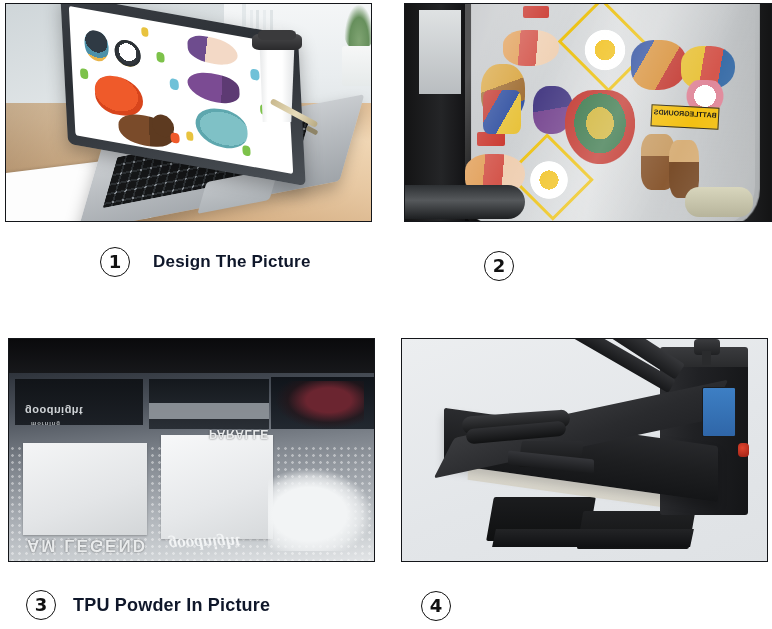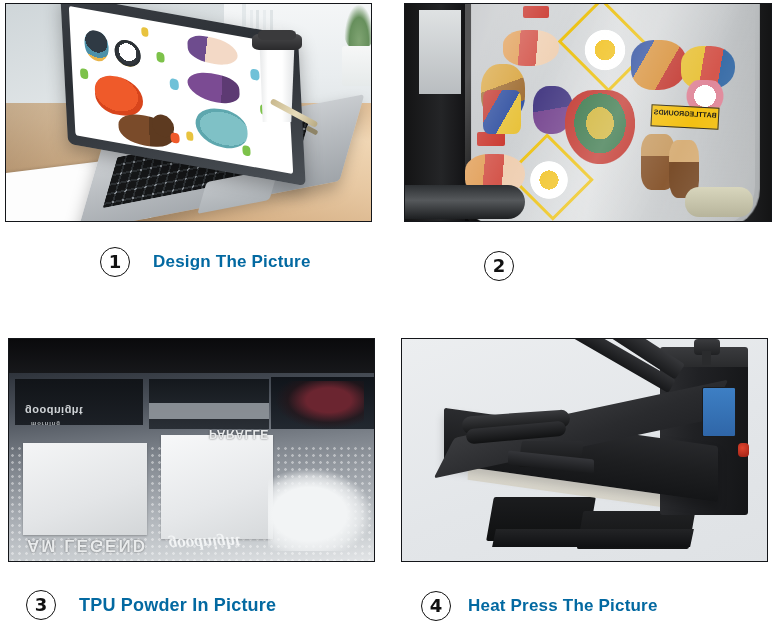--- a/index.html
+++ b/index.html
@@ -16,21 +16,21 @@
   .caption { position: absolute; display: flex; align-items: center; }
   .step-circle {
     width: 30px; height: 30px; border-radius: 50%;
     border: 1.6px solid #111; background: #fff;
     display: flex; align-items: center; justify-content: center;
     font-size: 18px; font-weight: bold; color: #111;
     font-family: "DejaVu Sans", sans-serif; line-height: 1;
     flex: 0 0 auto;
   }
   .step-label {
-    font-size: 17px; font-weight: bold; color: #0369a1;
+    font-size: 17px; font-weight: bold; color: #0f172a;
     letter-spacing: .2px; white-space: nowrap;
   }
 
   
   #photo1 { left: 5px; top: 3px; width: 367px; height: 219px; }
   .p1-wall { position:absolute; inset:0;
      background: linear-gradient(160deg,#cfd6d9 0%, #dfe4e6 34%, #eef1f2 60%, #f7f8f8 100%); }
   .p1-window { position:absolute; left:218px; top:0; width:149px; height:120px;
      background: linear-gradient(180deg,#f4f6f7 0%, #e9edef 60%, #dfe4e6 100%); }
   .p1-winframe { position:absolute; left:236px; top:0; width:4px; height:112px; background:#e3e8ea;}
@@ -368,21 +368,20 @@
       
       
       
       
     </div>
     <div class="p4-redbtn"></div>
   </div>
 
   <div class="caption" id="cap3" style="left:26px;top:590px;">
     <div class="step-circle">3</div>
-    <div class="step-label" style="margin-left:23px;font-size:18px;">TPU Powder In Picture</div>
+    <div class="step-label" style="margin-left:17px;font-size:18px;">TPU Powder In Picture</div>
   </div>
 
   <div class="caption" id="cap4" style="left:421px;top:591px;">
     <div class="step-circle">4</div>
-    <div class="step-label" style="margin-left:17px;">Heat Press The Picture</div>
   </div>
 
 </div>
 
 </body></html>

